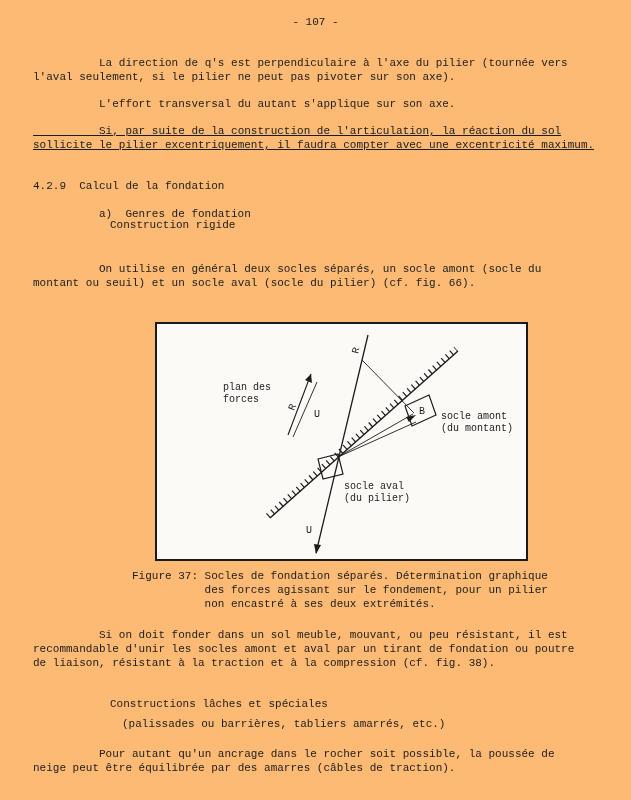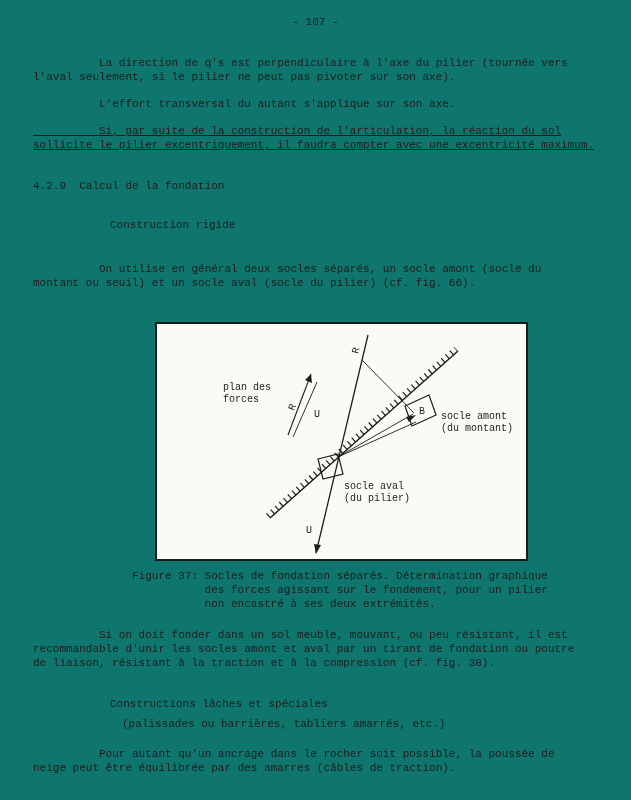--- a/index.html
+++ b/index.html
@@ -1,21 +1,21 @@
 <!DOCTYPE html>
 <html><head>
 <meta charset="utf-8">
 <style>
   * { margin:0; padding:0; box-sizing:border-box; }
   html,body { background:#e9e9e6; }
   .page {
     position:relative;
     width:631px; height:800px;
     margin:0 auto;
-    background:#0f766e;
+    background:#fdba74;
     font-family:"Liberation Mono","DejaVu Sans Mono",monospace;
     font-size:11px;
     line-height:14px;
     color:#1c1c1c;
     overflow:hidden;
   }
   .tblock {
     position:absolute;
     white-space:pre;
   }
@@ -44,20 +44,21 @@
 
   <div class="tblock page-number">- 107 -</div>
 
   <div class="tblock" style="left:33px; top:56px;">          La direction de q's est perpendiculaire à l'axe du pilier (tournée vers
 l'aval seulement, si le pilier ne peut pas pivoter sur son axe).</div>
   <div class="tblock" style="left:33px; top:97px;">          L'effort transversal du autant s'applique sur son axe.</div>
   <div class="tblock" style="left:33px; top:124px;text-decoration:underline;">          Si, par suite de la construction de l'articulation, la réaction du sol
 sollicite le pilier excentriquement, il faudra compter avec une excentricité maximum.</div>
 
   <div class="tblock" style="left:33px; top:179px;">4.2.9  Calcul de la fondation</div>
+  <div class="tblock" style="left:99px; top:207px;">a)  Genres de fondation</div>
   <div class="tblock" style="left:110px; top:218px;">Construction rigide</div>
 
   <div class="tblock" style="left:33px; top:262px;">          On utilise en général deux socles séparés, un socle amont (socle du
 montant ou seuil) et un socle aval (socle du pilier) (cf. fig. 66).</div>
 
   <div class="figure-box">
     <svg width="369" height="235" viewBox="0 0 369 235">
 
       <line x1="111" y1="192" x2="299" y2="25" stroke="#1c1c1c" stroke-width="6" stroke-dasharray="1.2 4.5"></line>
       <line x1="113" y1="194" x2="301" y2="27" stroke="#1c1c1c" stroke-width="1.4"></line>

